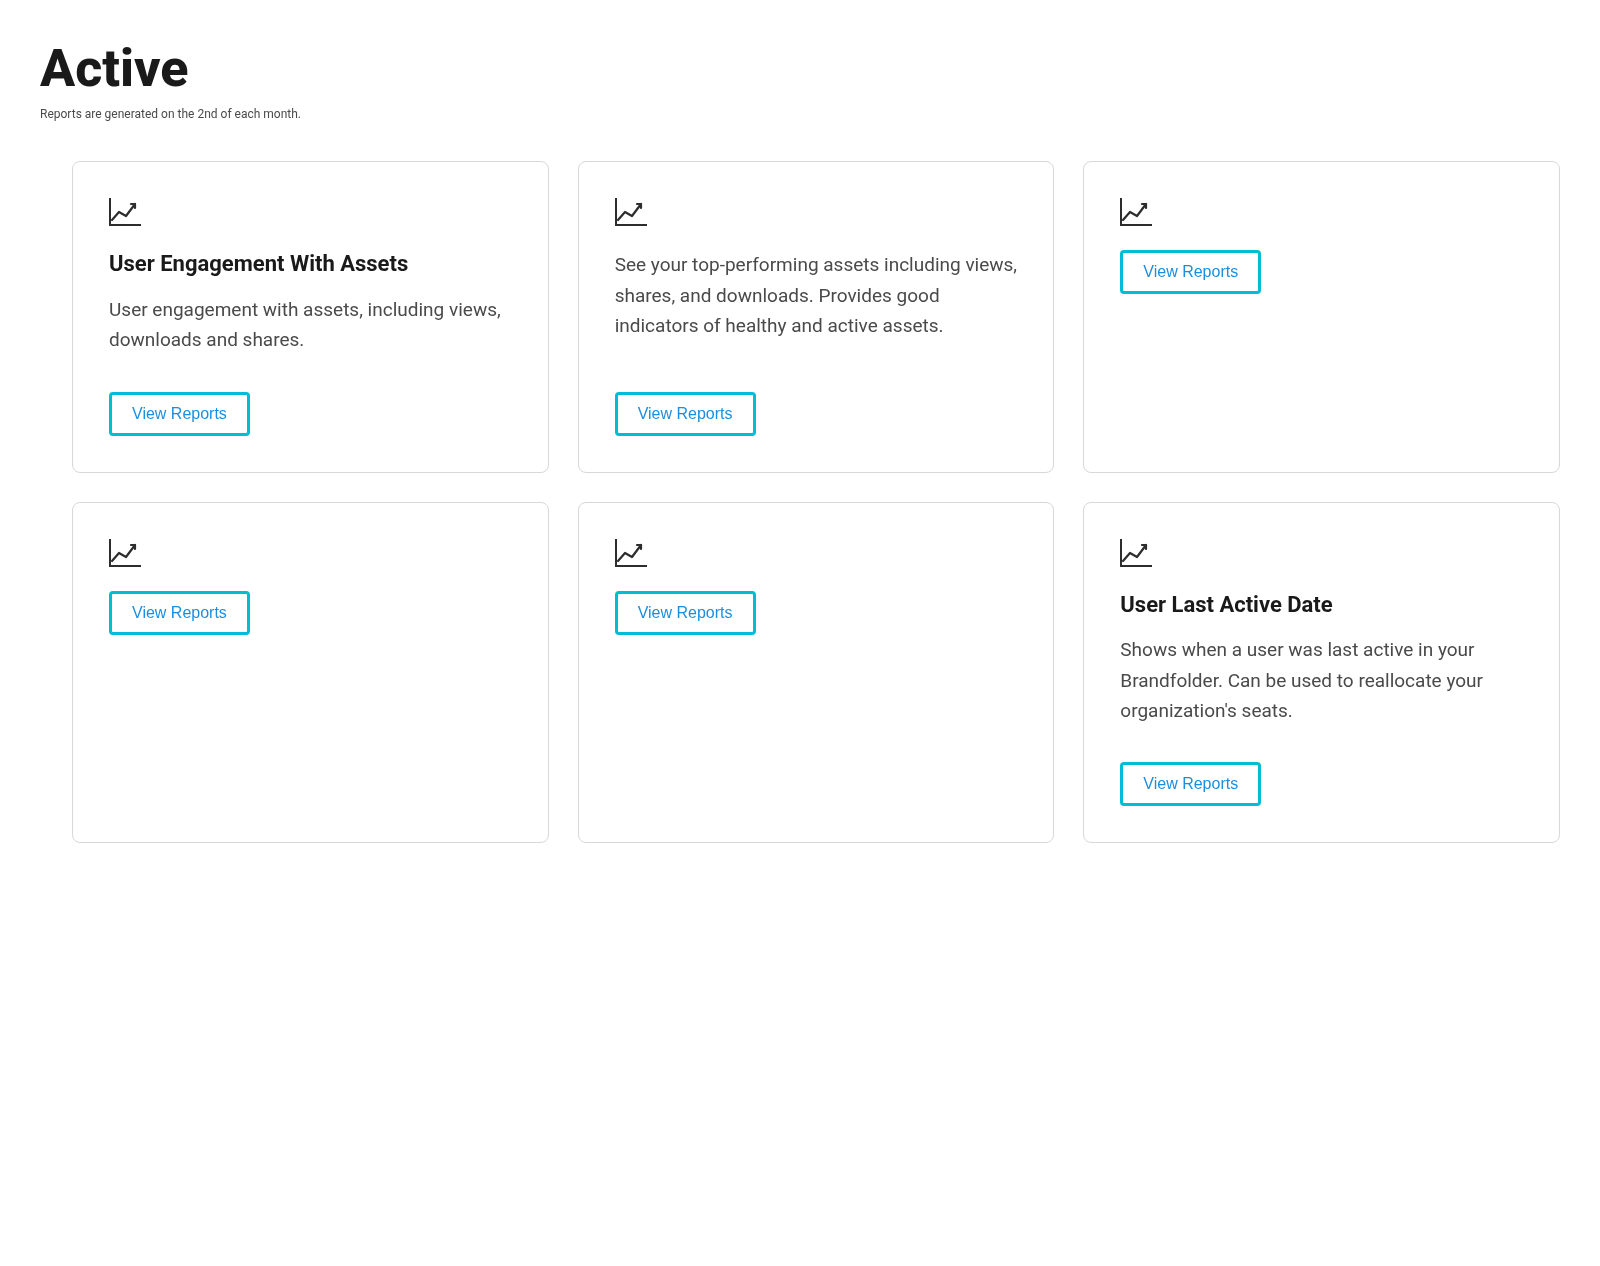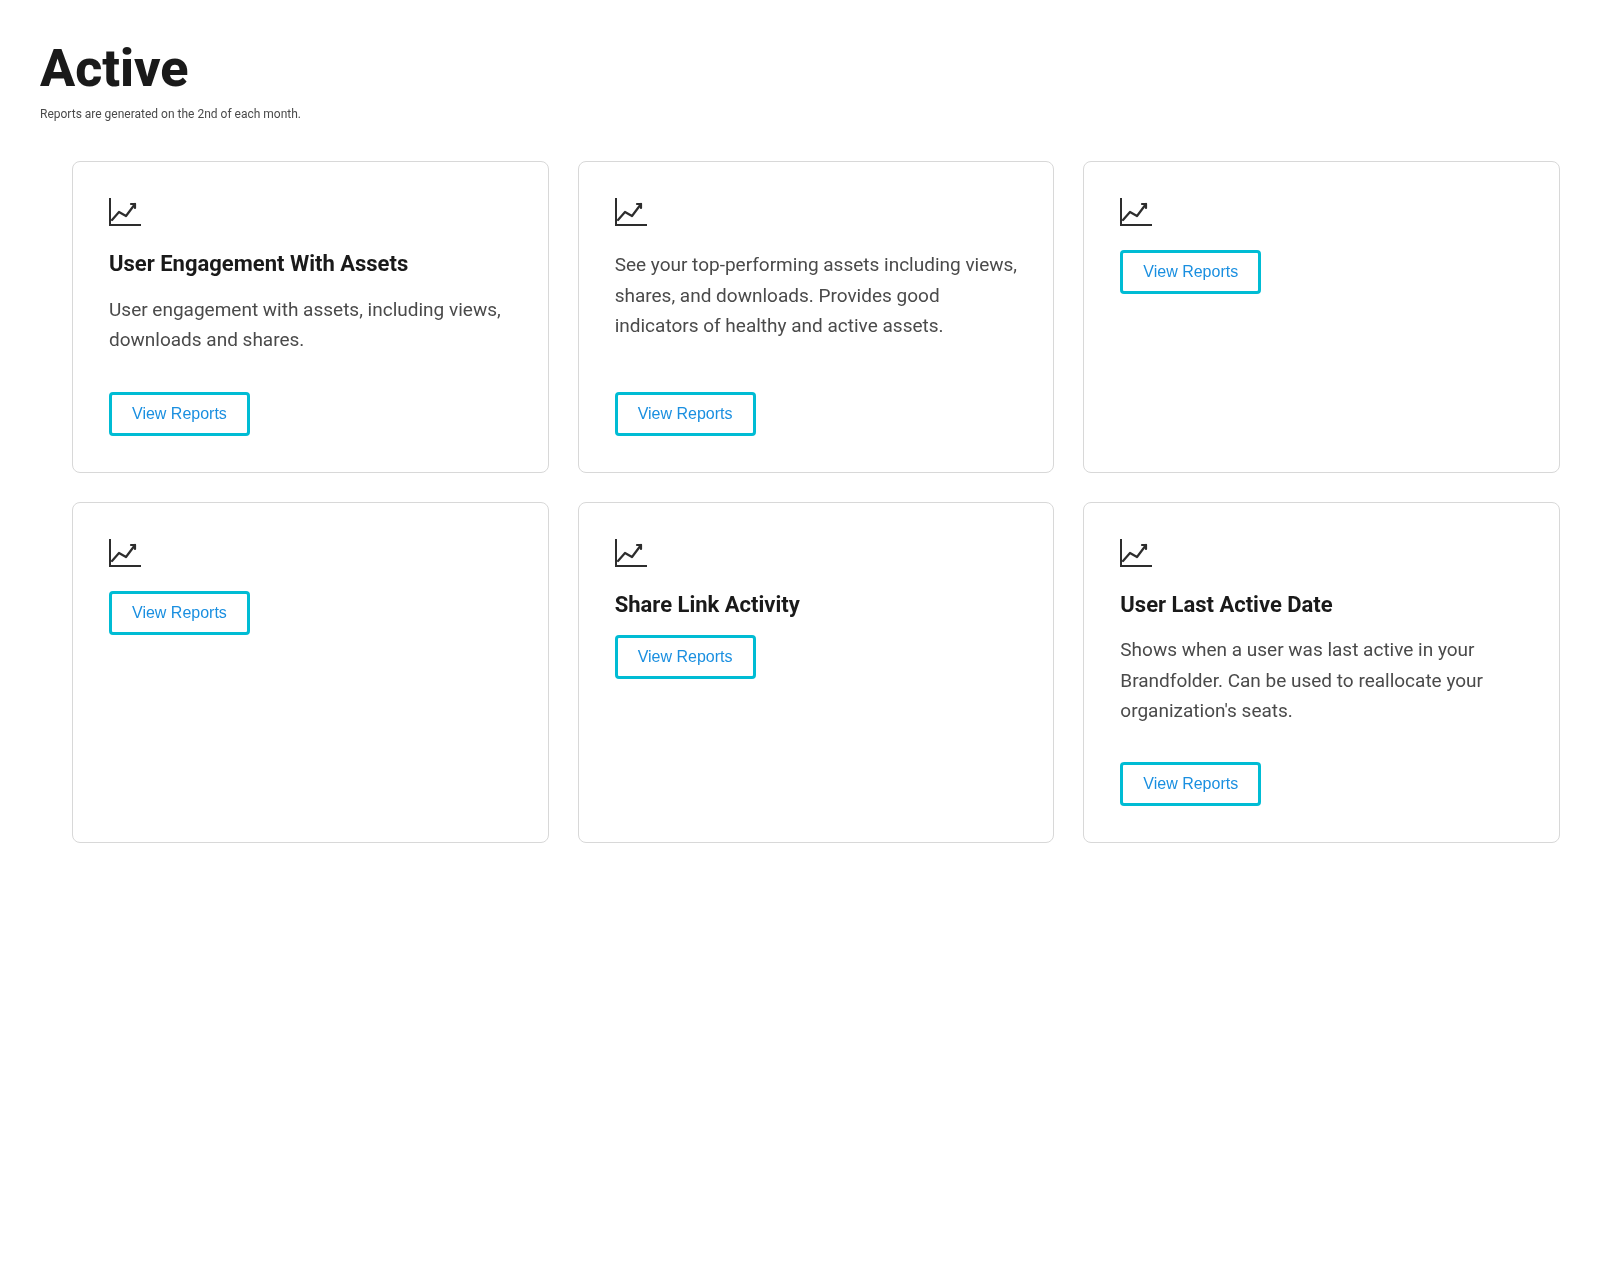--- a/index.html
+++ b/index.html
@@ -149,21 +149,20 @@
     </div>
     <div class="report-card">
       <div class="card-icon">
         <svg viewBox="0 0 32 28" fill="none" xmlns="http://www.w3.org/2000/svg">
           <rect x="0" y="26" width="32" height="2" fill="#2d2d2d"></rect>
           <rect x="0" y="0" width="2" height="28" fill="#2d2d2d"></rect>
           <polyline points="3,22 10,14 17,18 26,6" stroke="#2d2d2d" stroke-width="2.2" fill="none" stroke-linejoin="round" stroke-linecap="round"></polyline>
           <polyline points="22,6 26,6 26,10" stroke="#2d2d2d" stroke-width="2.2" fill="none" stroke-linejoin="round" stroke-linecap="round"></polyline>
         </svg>
       </div>
-      <h2 class="card-title">Share Link Activity</h2>
       <button class="view-reports-btn">View Reports</button>
     </div>
     <div class="report-card">
       <div class="card-icon">
         <svg viewBox="0 0 32 28" fill="none" xmlns="http://www.w3.org/2000/svg">
           <rect x="0" y="26" width="32" height="2" fill="#2d2d2d"></rect>
           <rect x="0" y="0" width="2" height="28" fill="#2d2d2d"></rect>
           <polyline points="3,22 10,14 17,18 26,6" stroke="#2d2d2d" stroke-width="2.2" fill="none" stroke-linejoin="round" stroke-linecap="round"></polyline>
           <polyline points="22,6 26,6 26,10" stroke="#2d2d2d" stroke-width="2.2" fill="none" stroke-linejoin="round" stroke-linecap="round"></polyline>
         </svg>

